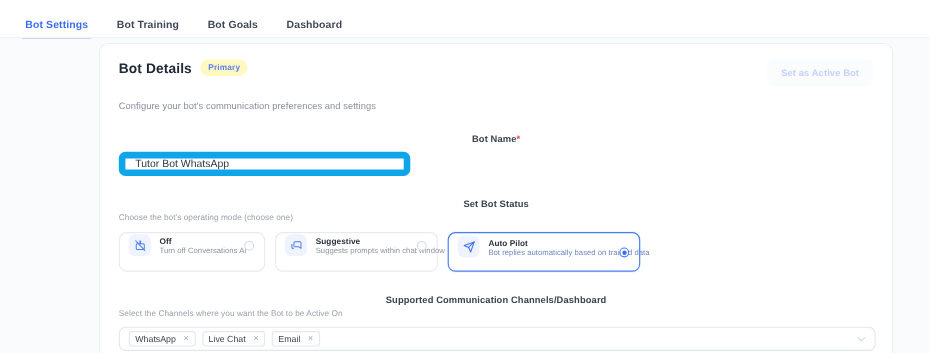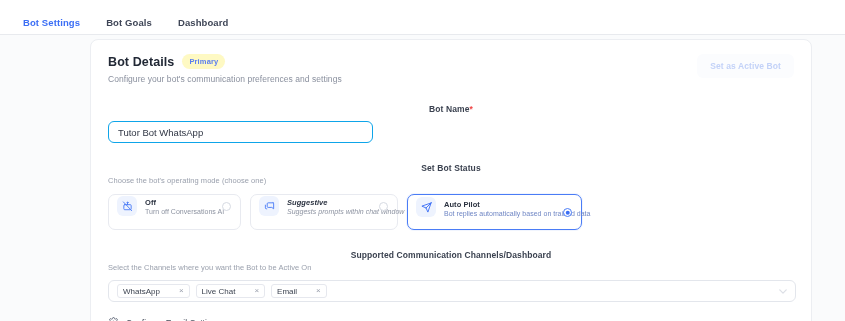--- a/index.html
+++ b/index.html
@@ -42,21 +42,21 @@
   .card {
     position: absolute; left: 90px; top: 4px; width: 722px; height: 300px;
     background: #ffffff;
     border: 1px solid #eceef2;
     border-radius: 8px 8px 0 0;
     padding: 14px 17px 0 17px;
   }
 
   
   .card-head { display: flex; align-items: flex-start; justify-content: space-between; }
-  .head-left { display: flex; flex-direction: column; gap: 5px; }
+  .head-left { display: flex; flex-direction: column; gap: 22px; }
   .title-row { display: flex; align-items: center; gap: 8px; }
   .card-title { font-size: 12.5px; font-weight: bold; color: #222936; letter-spacing: .1px; }
   .badge-primary {
     font-size: 7.5px; font-weight: bold; color: #5a7ef0;
     background: #fef9c3; border-radius: 9px; padding: 3px 7px;
     letter-spacing: .15px;
   }
   .card-sub { font-size: 8.5px; color: #8a909e; letter-spacing: .05px; }
   .btn-primary-bot {
     font-size: 8.5px; font-weight: bold; color: #c3d2f8;
@@ -67,39 +67,39 @@
 
   
   .field-block { margin-top: 20px; }
   .field-label { font-size: 8.5px; font-weight: bold; color: #3b4250; letter-spacing: .1px; text-align: center; }
   .req { color: #ef4444; font-weight: bold; }
   .field-help { font-size: 7.5px; color: #9aa0ad; margin-top: 3px; letter-spacing: .05px; }
 
   .text-input {
     margin-top: 7px;
     width: 265px; height: 22px;
-    border: 1px solid #0ea5e9; border-radius: 6px;
+    border: 6px solid #0ea5e9; border-radius: 6px;
     background: #ffffff;
     display: flex; align-items: center;
     padding: 0 9px;
     font-size: 9.5px; color: #303644;
   }
 
   
   .options { display: flex; gap: 9px; margin-top: 9px; }
   .opt {
     border: 1px solid #e8eaf0; border-radius: 7px;
     background: #ffffff;
     height: 36px;
     display: flex; align-items: center;
     padding: 0 9px 12px 8px; gap: 8px;
     cursor: pointer;
   }
   .opt.w1 { width: 133px; }
-  .opt.w2 { width: 148px; font-style: italic; }
+  .opt.w2 { width: 148px; }
   .opt.w3 { width: 175px; }
   .opt.selected { border: 1.5px solid #4a7cf6; box-shadow: 0 0 0 1px rgba(74,124,246,.08); align-items: flex-end; }
   .opt-icon {
     width: 20px; height: 20px; border-radius: 6px;
     background: #eef3fe;
     display: flex; align-items: center; justify-content: center;
     flex: 0 0 auto;
   }
   .opt-text { flex: 1 1 auto; min-width: 0; display: flex; flex-direction: column; gap: 1px; }
   .opt-title { font-size: 7.5px; font-weight: bold; color: #2b3240; letter-spacing: .05px; }
@@ -123,21 +123,21 @@
 
   
   .multiselect {
     margin-top: 8px;
     width: 688px; height: 22px;
     border: 1px solid #e3e6ec; border-radius: 6px; background: #fff;
     display: flex; align-items: center; padding: 0 8px;
     gap: 6px;
   }
   .chip {
-    display: flex; align-items: center; gap: 19px;
+    display: flex; align-items: center; gap: 7px;
     height: 14px; padding: 0 5px;
     border: 1px solid #e6e8ee; border-radius: 3px;
     background: #ffffff;
     font-size: 8px; color: #3d4451;
     white-space: nowrap;
   }
   .chip-x { font-size: 8px; color: #9aa0ad; cursor: pointer; line-height: 1; }
   .ms-spacer { flex: 1 1 auto; }
   .ms-chevron { color: #dcdfe6; font-size: 8px; line-height: 1; }
 
@@ -150,20 +150,21 @@
   .config-text { font-size: 8.5px; color: #444b59; letter-spacing: .05px; }
   svg { display: block; }
 </style>
 </head>
 <body>
 
 <div class="page">
 
   <div class="tabbar">
     <div class="tab active">Bot Settings</div>
+    <div class="tab">Bot Training</div>
     <div class="tab">Bot Goals</div>
     <div class="tab">Dashboard</div>
   </div>
 
   <div class="content">
     <div class="card">
 
       <div class="card-head">
         <div class="head-left">
           <div class="title-row">

